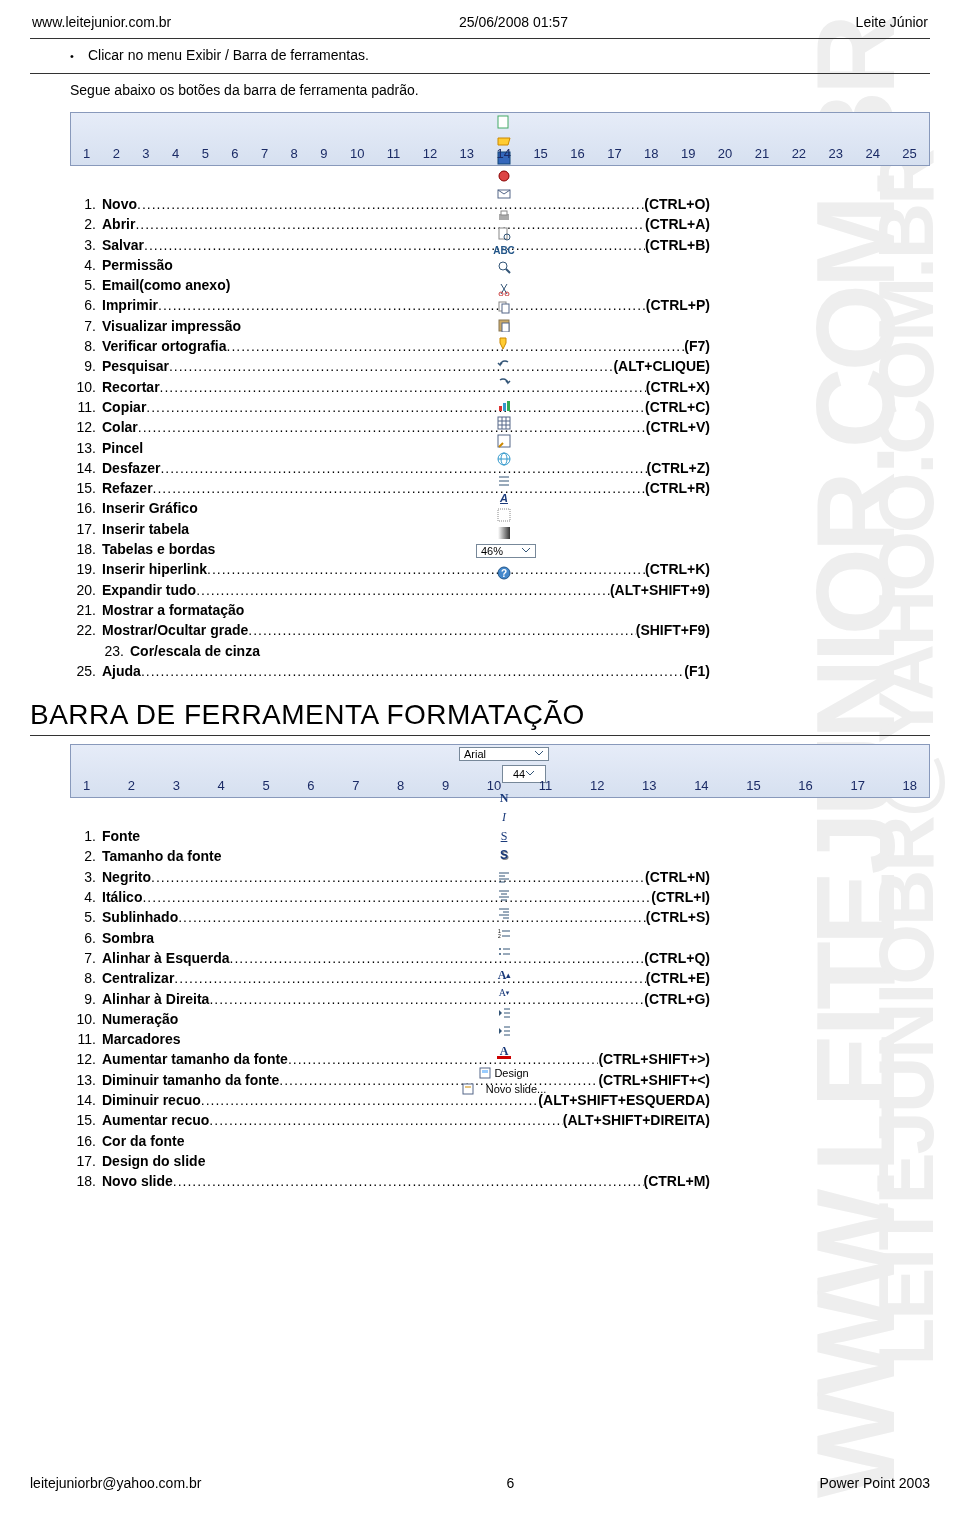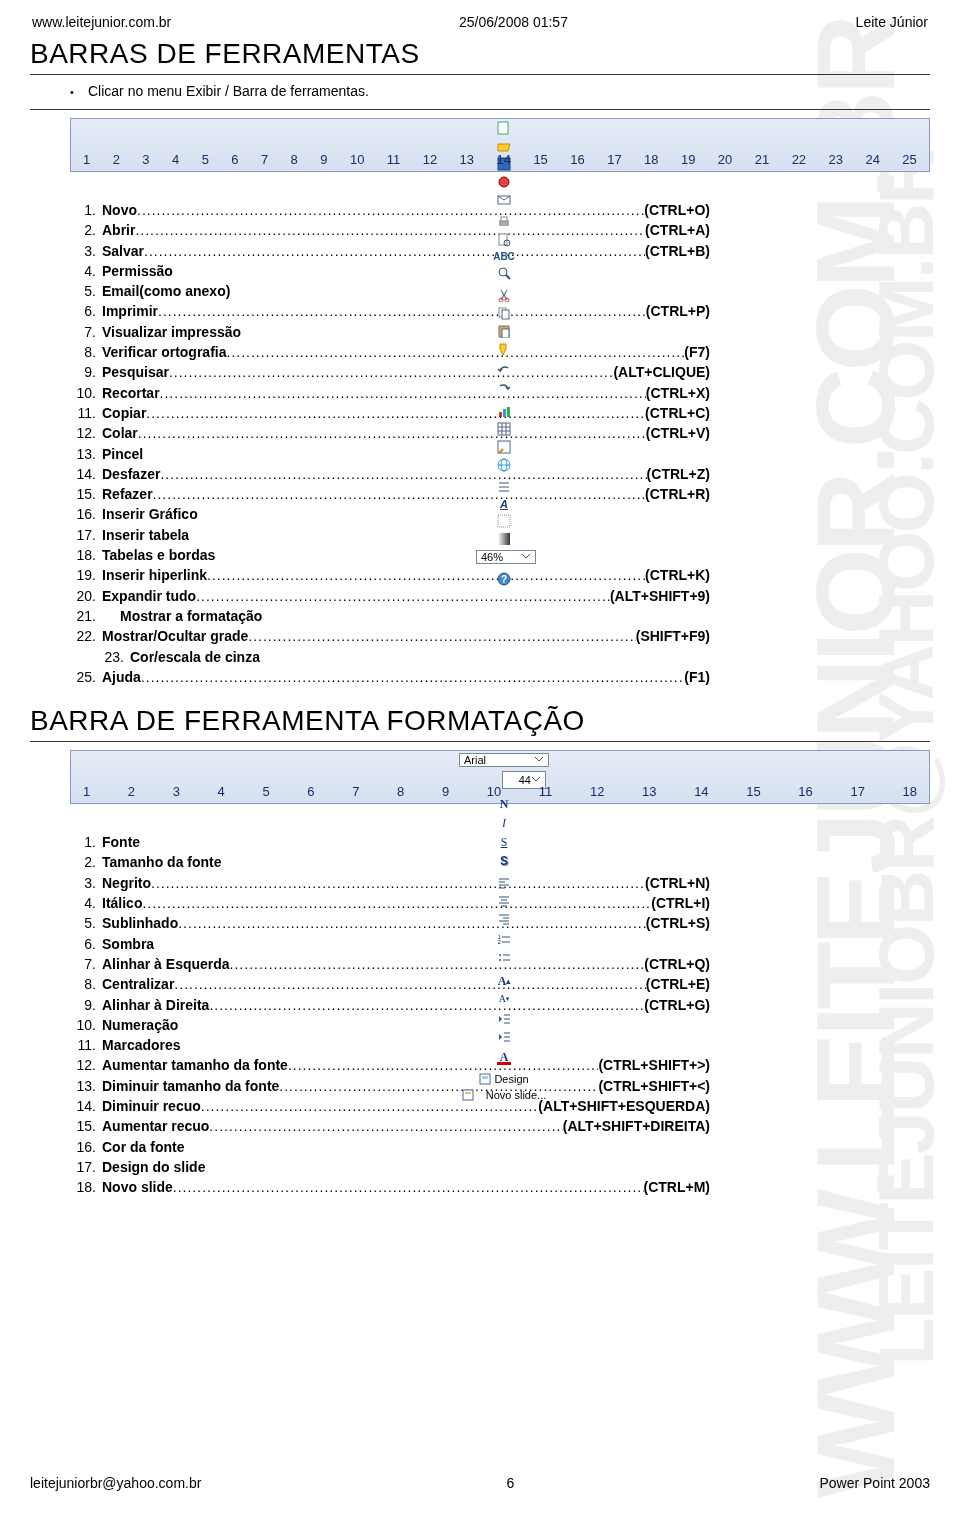--- a/index.html
+++ b/index.html
@@ -181,21 +181,21 @@
     }
     .tb-size {
       width: 44px;
       height: 18px;
       background: #fff;
       border: 1px solid #789;
       font-size: 11px;
       padding: 8px 4px;
       display: inline-flex;
       align-items: center;
-      justify-content: flex-end;
+      justify-content: center;
       margin-left: 40px;
     }
     .tb-text-btn {
       min-width: 50px;
       padding: 0 4px;
       height: 20px;
       display: inline-flex;
       align-items: center;
       font-size: 11px;
       gap: 3px;
@@ -212,28 +212,28 @@
 
   <div class="watermark wm1">WWW.LEITEJUNIOR.COM.BR</div>
   <div class="watermark wm2">LEITEJUNIOBR@YAHOO.COM.BR</div>
 
   <div class="header-row">
     <span>www.leitejunior.com.br</span>
     <span>25/06/2008 01:57</span>
     <span>Leite Júnior</span>
   </div>
 
-  <h1 class="section-title">BARRAS DE FERRAMENTAS</h1>
   <hr class="hr">
   <div class="indent1 bullet-item">
     <span class="dot">•</span>
     <span>Clicar no menu Exibir / Barra de ferramentas.</span>
   </div>
 
   <hr class="hr">
+  <div class="sub-desc">Segue abaixo os botões da barra de ferramenta padrão.</div>
 
   <div class="toolbar-img">
     <div class="toolbar-row">
       <span class="tb-btn">
           <svg width="14" height="14">
             <rect x="1" y="1" width="10" height="12" fill="#fff" stroke="#4a6"></rect>
           </svg>
         </span>
       <span class="tb-btn">
           <svg width="14" height="14">
@@ -510,21 +510,21 @@
         <span class="label">Inserir hiperlink</span>
         <span class="dots">............................................................................................................................................................................................................................................................................................................</span>
         <span class="short">(CTRL+K)</span>
       </div>
       <div class="ol-item" style="width: 640px;">
         <span class="num">20.</span>
         <span class="label">Expandir tudo</span>
         <span class="dots">............................................................................................................................................................................................................................................................................................................</span>
         <span class="short">(ALT+SHIFT+9)</span>
       </div>
-      <div class="ol-item no-short" style="width: 640px; gap: 18px;">
+      <div class="ol-item no-short" style="width: 640px;">
         <span class="num">21.</span>
         <span class="label">Mostrar a formatação</span>
       </div>
       <div class="ol-item" style="width: 640px;">
         <span class="num">22.</span>
         <span class="label">Mostrar/Ocultar grade</span>
         <span class="dots">............................................................................................................................................................................................................................................................................................................</span>
         <span class="short">(SHIFT+F9)</span>
       </div>
       <div class="ol-item no-short" style="width: 640px; margin-left: 28px;">

